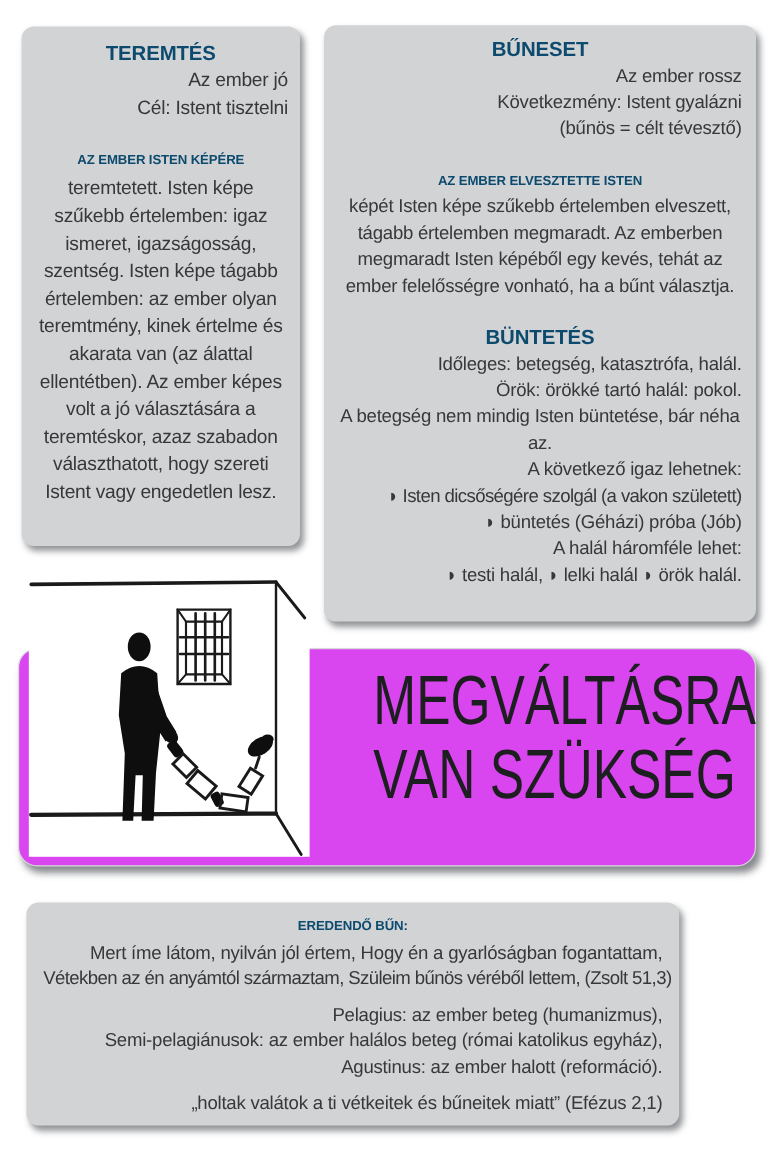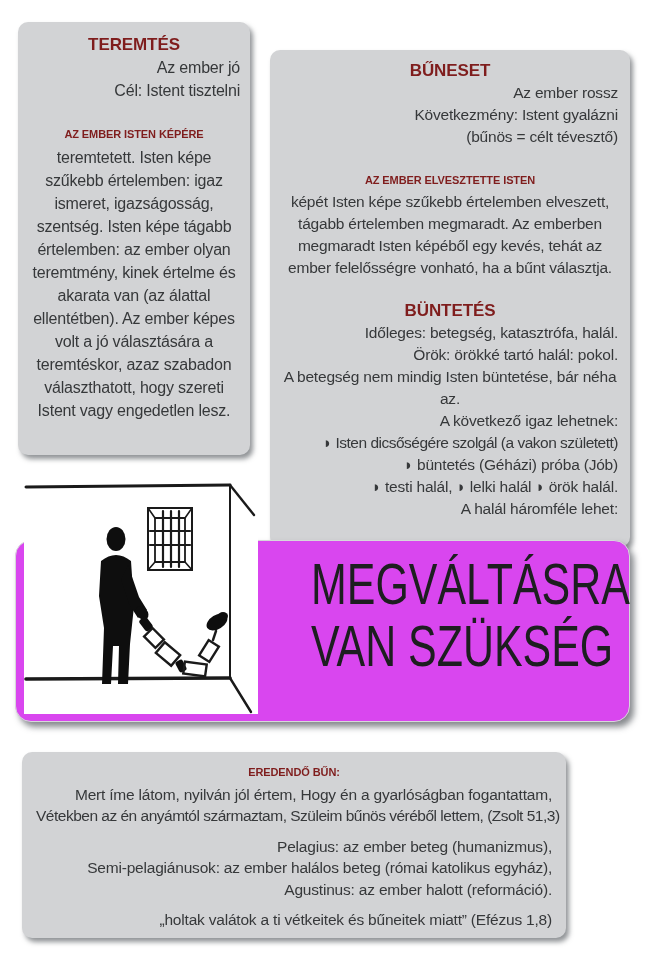--- a/index.html
+++ b/index.html
@@ -12,37 +12,37 @@
   .gray{
     background:#d2d3d5;border-radius:10px;
     box-shadow:3px 4px 5px rgba(55,60,66,.55);
   }
   #box-creation{
     left:18px;top:22px;width:232px;height:433px;
     padding:11px 10px;font-size:16px;line-height:23px;letter-spacing:-0.2px;
   }
   #box-fall{
     left:270px;top:21px;width:360px;height:497px;
-    padding:10px 12px;font-size:15.5px;line-height:22px;letter-spacing:-0.2px;margin-top:29px;
+    padding:10px 12px;font-size:15.5px;line-height:22px;letter-spacing:-0.2px;
   }
   #box-redemption{
     left:15px;top:540px;width:615px;height:182px;
     background:#d946ef;border:1px solid #d6d8da;border-radius:16px;
     box-shadow:4px 5px 6px rgba(55,60,66,.6);
     z-index:1;
   }
   #illustration{
     position:absolute;left:24px;top:478px;width:234px;height:236px;
     background:#ffffff;z-index:2;
   }
   #box-originalsin{
     left:22px;top:752px;width:544px;height:186px;
     padding:10px 14px;font-size:15.5px;line-height:21.5px;letter-spacing:-0.2px;
   }
-  .h{font-weight:bold;color:#7f1d1d;white-space:nowrap;letter-spacing:-0.1px;}
+  .h{font-weight:bold;color:#0c4a6e;white-space:nowrap;letter-spacing:-0.1px;}
   .h1{font-size:17px;}
   .h2{font-size:11px;}
   .it{}
   .line{white-space:nowrap;text-align:right;}
   .tight{letter-spacing:-0.5px;}
   .gap{margin-top:21px;}
   .gap-s{margin-top:9px;}
   .big-title{
     position:absolute;left:248px;top:12px;width:362px;
     text-align:center;color:#1d1e20;
@@ -73,22 +73,22 @@
     <div class="line">(bűnös = célt tévesztő)</div>
     <div class="h h2 gap">AZ EMBER ELVESZTETTE ISTEN</div>
     <div>képét Isten képe szűkebb értelemben elveszett, tágabb értelemben megmaradt. Az emberben megmaradt Isten képéből egy kevés, tehát az ember felelősségre vonható, ha a bűnt választja.</div>
     <div class="h h1 gap">BÜNTETÉS</div>
     <div class="line"><span class="it">Időleges:</span><span> betegség, katasztrófa, halál.</span></div>
     <div class="line"><span class="it">Örök:</span><span> örökké tartó halál: pokol.</span></div>
     <div>A betegség nem mindig Isten büntetése, bár néha az.</div>
     <div class="line it">A következő igaz lehetnek:</div>
     <div class="line tight">◗ Isten dicsőségére szolgál (a vakon született)</div>
     <div class="line">◗ büntetés (Géházi) próba (Jób)</div>
+    <div class="line it">A halál háromféle lehet:</div>
     <div class="line">◗ testi halál, ◗ lelki halál ◗ örök halál.</div>
-    <div class="line it">A halál háromféle lehet:</div>
   </section>
 
   <div class="box" id="box-redemption">
     <div class="big-title">
       <div>MEGVÁLTÁSRA</div>
       <div>VAN SZÜKSÉG</div>
     </div>
   </div>
 
   <div id="illustration">
@@ -134,16 +134,16 @@
     </svg>
   </div>
 
   <section class="box gray" id="box-originalsin">
     <div class="h h2">EREDENDŐ BŰN:</div>
     <div class="line">Mert íme látom, nyilván jól értem, Hogy én a gyarlóságban fogantattam,</div>
     <div class="line tight">Vétekben az én anyámtól származtam, Szüleim bűnös véréből lettem, (Zsolt 51,3)</div>
     <div class="line gap-s"><span class="it">Pelagius:</span><span> az ember beteg (humanizmus),</span></div>
     <div class="line"><span class="it">Semi-pelagiánusok:</span><span> az ember halálos beteg (római katolikus egyház),</span></div>
     <div class="line"><span class="it">Agustinus:</span><span> az ember halott (reformáció).</span></div>
-    <div class="line gap-s">„holtak valátok a ti vétkeitek és bűneitek miatt” (Efézus 1,8)</div>
+    <div class="line gap-s">„holtak valátok a ti vétkeitek és bűneitek miatt” (Efézus 2,1)</div>
   </section>
 
 </div>
 
 </body></html>

